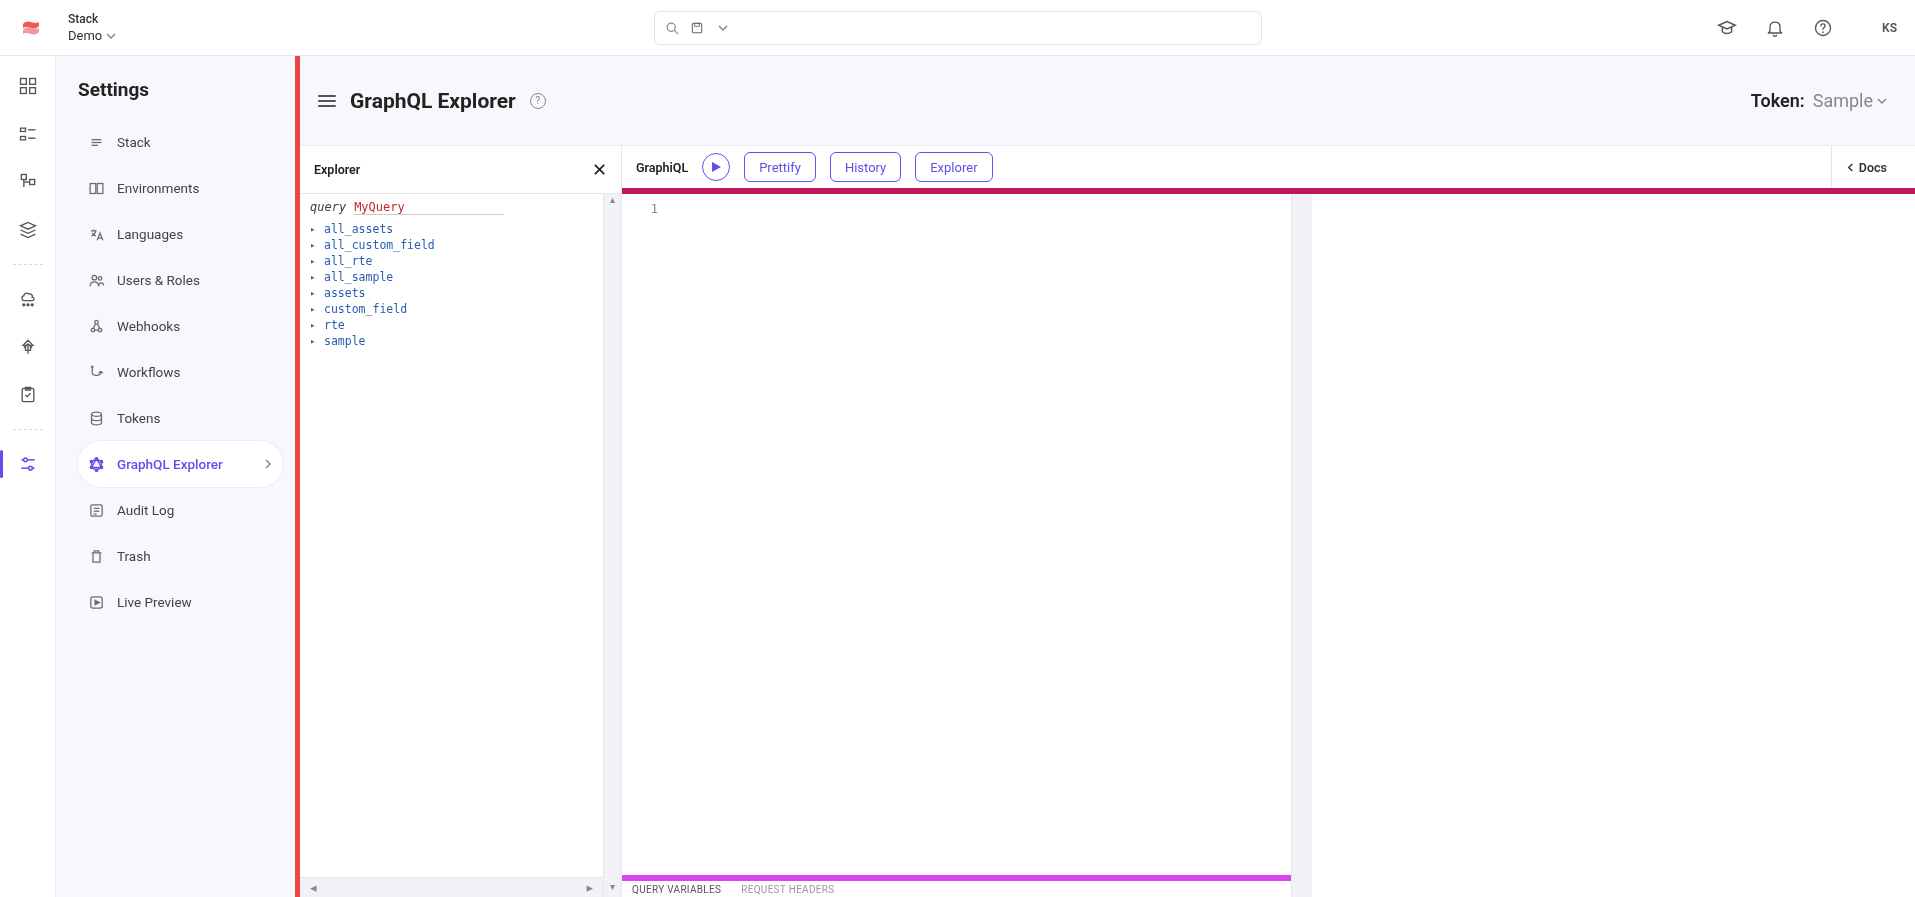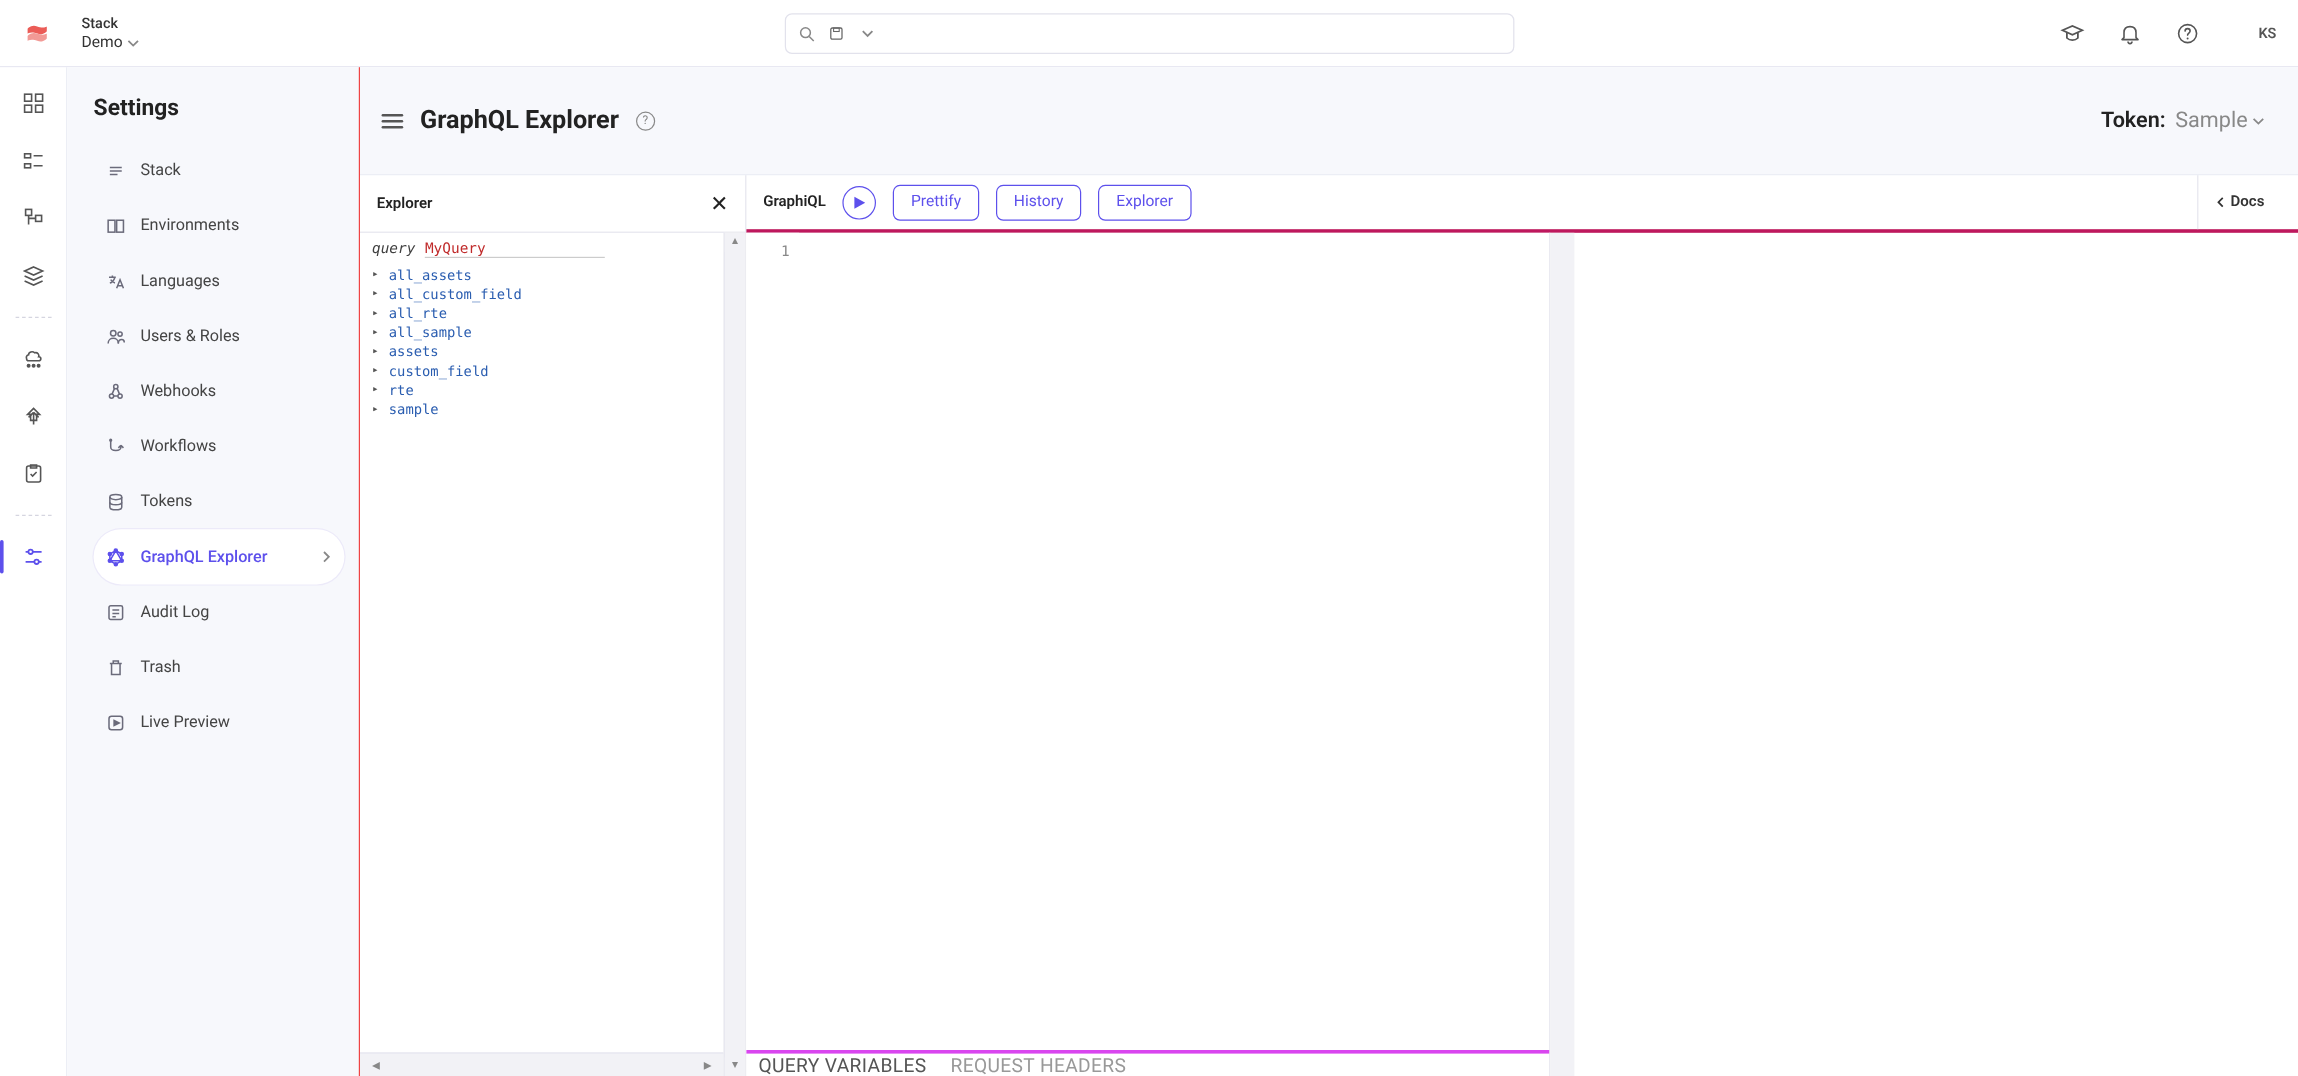--- a/index.html
+++ b/index.html
@@ -78,21 +78,21 @@
   position:relative;
 }
 .iconrail .rail-item.active::before {
   content:''; position:absolute; left:-8px; top:6px; bottom:6px;
   width:3px; background:#5d50ec; border-radius:3px;
 }
 
 .settings-panel {
   width:244px;
   background:#f7f8fc;
-  border-right:1px solid #ef4444;
+  border-right:5px solid #ef4444;
   padding:22px 12px 12px 22px;
 }
 .settings-panel h1 { font-size:19px; font-weight:700; color:#222; margin-bottom:18px;}
 .settings-item {
   display:flex; align-items:center; gap:12px;
   height:46px;
   font-size:13.5px; color:#444;
   border-radius:6px;
   cursor:pointer;
   padding:0 10px;
@@ -187,21 +187,21 @@
 .explorer-body { flex:1; display:flex; min-height:0;}
 .explorer-body-left { flex:1; display:flex; flex-direction:column; min-height:0;}
 
 
 .graphiql {
   flex:1; display:flex; flex-direction:column; min-width:0;
 }
 .graphiql-topbar {
   height:48px;
   display:flex; align-items:center; gap:14px;
-  border-bottom:3px solid #be185d;
+  border-bottom:6px solid #be185d;
   padding:0 14px;
 }
 .graphiql-topbar .title { font-size:12.5px; font-weight:600; }
 .play-btn {
   width:28px;height:28px;border-radius:50%;
   border:1.5px solid #5d50ec;
   display:flex;align-items:center;justify-content:center;
   color:#5d50ec; cursor:pointer;
 }
 .pill-btn {
@@ -236,24 +236,24 @@
 .code-gutter-wrap {
   flex:1; display:flex; min-height:0;
 }
 .gutter {
   width:44px; background:#fff; border-right:0;
   font-family: Menlo, Consolas, monospace; font-size:12px; color:#888;
   text-align:right; padding:8px 8px 0 0;
 }
 .code-body { flex:1; }
 .vars-bar {
-  height:22px; border-top:3px solid #d946ef;
+  height:22px; border-top:6px solid #d946ef;
   display:flex; align-items:center; gap:20px;
   padding:0 10px;
-  font-size:16px; letter-spacing:0.3px; color:#666;
+  font-size:10px; letter-spacing:0.3px; color:#666;
 }
 .vars-bar .tab { cursor:pointer; color:#555;}
 .results {
   flex:1; min-width:0;
   position:relative;
 }
 .results-scroll {
   position:absolute; left:0; top:0; bottom:0; width:20px;
   background:#f2f2f6;
 }

